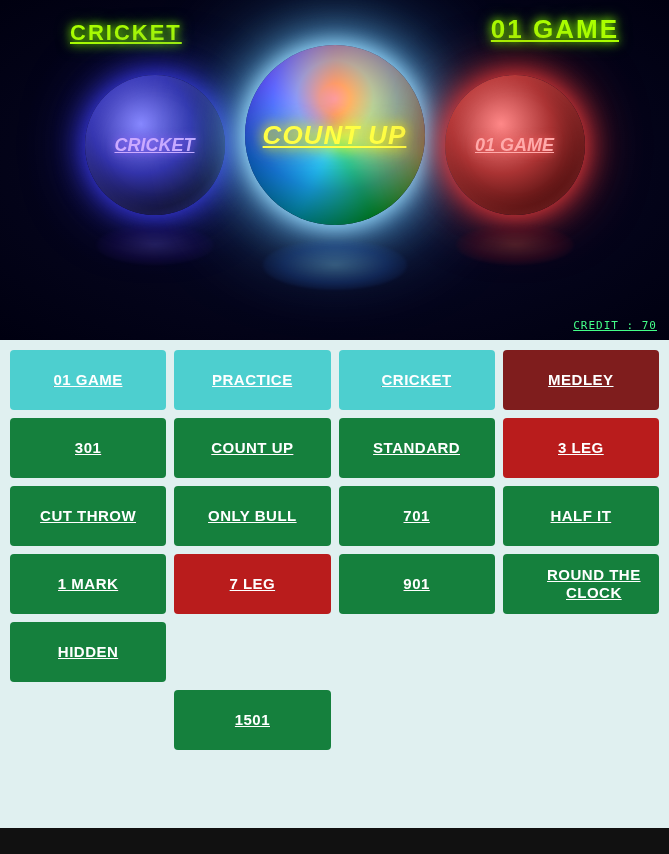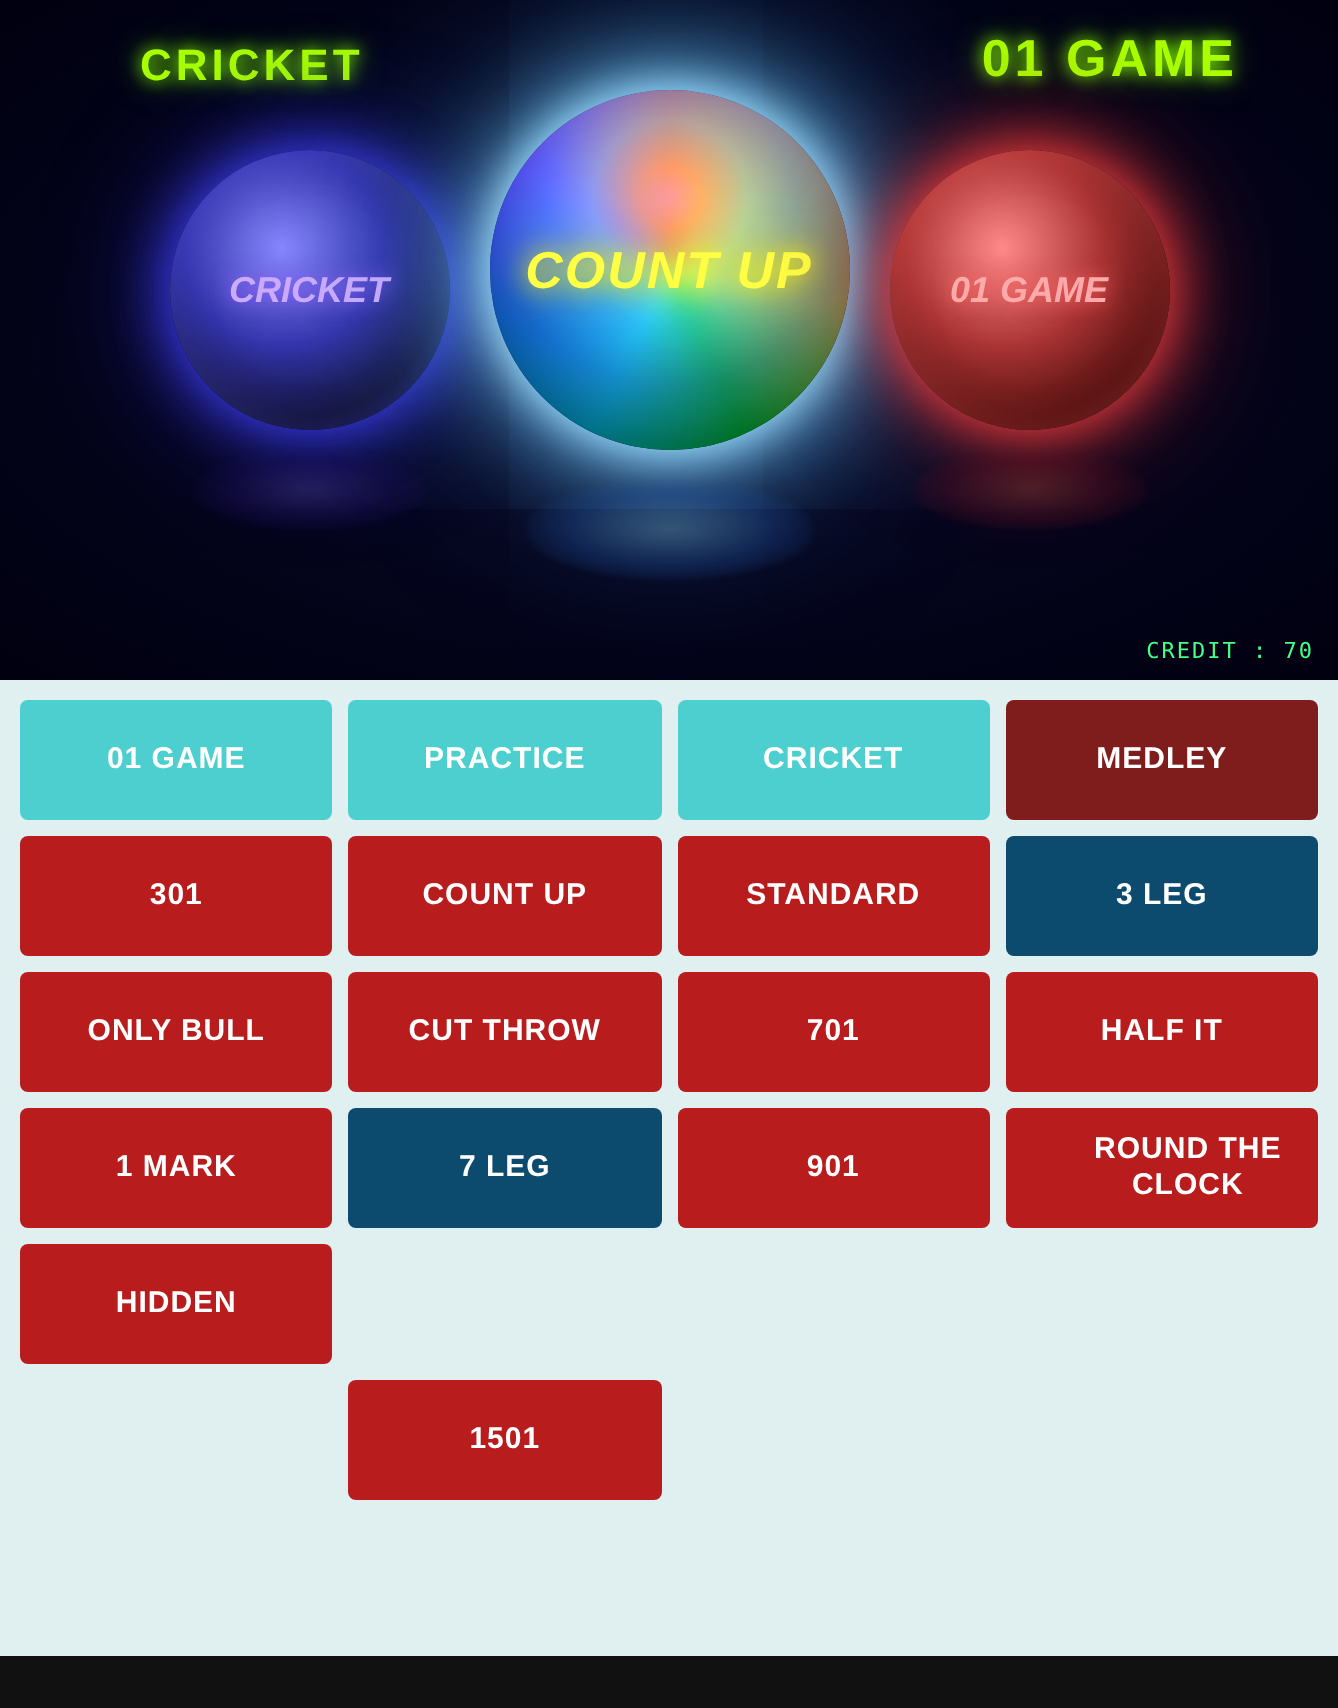--- a/index.html
+++ b/index.html
@@ -1,15 +1,15 @@
 <!DOCTYPE html>
 <html><head>
   <meta charset="utf-8">
   <style>
-    * { margin: 0; padding: 0; box-sizing: border-box; }
+    * { margin: 0; padding: 0; box-sizing: border-box; text-decoration: underline; }
     body {
       background: #111;
       font-family: Arial, sans-serif;
       width: 669px;
       overflow-x: hidden;
     }
 
     
     #banner {
       width: 669px;
@@ -197,23 +197,23 @@
       text-transform: uppercase;
       letter-spacing: 0.5px;
       line-height: 1.2;
       min-height: 60px;
       display: flex;
       align-items: center;
       justify-content: center;
     }
 
     .btn-teal { background: #4dcfcf; }
-    .btn-teal-light { background: #b91c1c; }
+    .btn-teal-light { background: #15803d; }
     .btn-green { background: #7f1d1d; }
-    .btn-green-light { background: #0c4a6e; }
+    .btn-green-light { background: #b91c1c; }
     .btn-empty { background: transparent; cursor: default; }
   </style>
 </head>
 <body>
 
 <div id="banner">
   <span class="banner-label cricket-label">CRICKET</span>
   <span class="banner-label game01-label">01 GAME</span>
 
   <div class="orbs-container">
@@ -248,22 +248,22 @@
   <button class="menu-btn btn-teal row-header">01 GAME</button>
   <button class="menu-btn btn-teal row-header">PRACTICE</button>
   <button class="menu-btn btn-teal row-header">CRICKET</button>
   <button class="menu-btn btn-green row-header">MEDLEY</button>
 
   <button class="menu-btn btn-teal-light">301</button>
   <button class="menu-btn btn-teal-light">COUNT UP</button>
   <button class="menu-btn btn-teal-light">STANDARD</button>
   <button class="menu-btn btn-green-light">3 LEG</button>
 
+  <button class="menu-btn btn-teal-light">CUT THROW</button>
   <button class="menu-btn btn-teal-light">ONLY BULL</button>
-  <button class="menu-btn btn-teal-light">CUT THROW</button>
 
   <button class="menu-btn btn-teal-light">701</button>
   <button class="menu-btn btn-teal-light">HALF IT</button>
   <button class="menu-btn btn-teal-light">1 MARK</button>
   <button class="menu-btn btn-green-light">7 LEG</button>
 
   <button class="menu-btn btn-teal-light">901</button>
   <button class="menu-btn btn-teal-light" style="line-height:1.2;padding-left:32px;">ROUND THE CLOCK</button>
   <button class="menu-btn btn-teal-light">HIDDEN</button>
   <div class="menu-btn btn-empty"></div>

